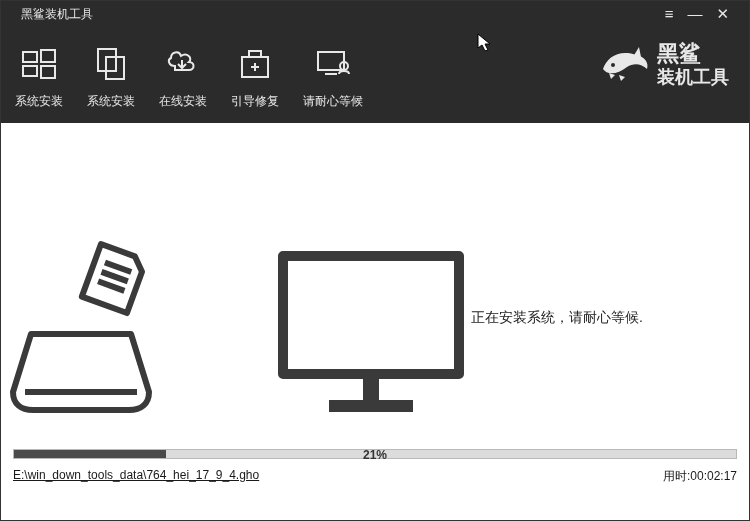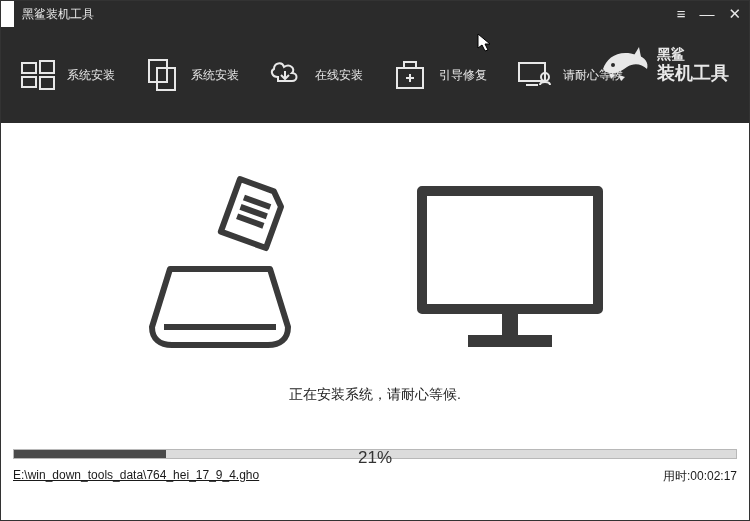--- a/index.html
+++ b/index.html
@@ -1,34 +1,34 @@
 <!DOCTYPE html>
 <html><head>
 <meta charset="utf-8">
 <style>
 * { margin: 0; padding: 0; box-sizing: border-box; }
 body { width: 750px; height: 521px; font-family: "Microsoft YaHei", sans-serif; background: #fff; overflow: hidden; border: 1px solid #333; }
-.titlebar { height: 26px; background: #2b2b2b; color: #e8e8e8; display: flex; align-items: center; justify-content: space-between; padding: 0 8px; font-size: 12px; margin-left: 13px; }
+.titlebar { height: 26px; background: #2b2b2b; color: #e8e8e8; display: flex; align-items: center; justify-content: space-between; padding: 0 20px; font-size: 12px; }
 .titlebar .controls { display: flex; gap: 14px; font-size: 15px; }
 .titlebar .controls span { cursor: pointer; }
 .toolbar { height: 96px; background: #2b2b2b; display: flex; align-items: center; padding: 0 14px; gap: 24px; position: relative; }
-.tool-item { display: flex; flex-direction: row; align-items: center; gap: 6px; color: #e8e8e8; font-size: 12px; cursor: pointer; justify-content: flex-end; }
+.tool-item { display: flex; flex-direction: column; align-items: center; gap: 6px; color: #e8e8e8; font-size: 12px; cursor: pointer; justify-content: flex-end; }
 .tool-item .icon-wrap { width: 46px; height: 46px; display: flex; align-items: center; justify-content: center; }
 .tool-item svg { fill: none; stroke: #e8e8e8; stroke-width: 2; }
 .logo { position: absolute; right: 20px; top: 12px; display: flex; align-items: center; gap: 6px; }
 .logo .text { color: #e8e8e8; font-weight: bold; }
-.logo .text .l1 { font-size: 14px; display: block; line-height: 1; }
+.logo .text .l1 { font-size: 22px; display: block; line-height: 1; }
 .logo .text .l2 { font-size: 18px; display: block; text-align: center; }
-.main { height: 366px; background: #fff; position: relative; display: flex; flex-direction: column; align-items: center; }
+.main { height: 366px; background: #fff; position: relative; display: flex; align-items: center; }
 .illustration { display: flex; justify-content: center; align-items: flex-end; gap: 100px; margin-top: 36px; height: 200px; }
 .status-lines { text-align: center; margin-top: 22px; font-size: 14px; color: #222; line-height: 1.9; }
 .progress-wrap { position: absolute; bottom: 30px; left: 12px; right: 12px; }
 .progress-bar { height: 10px; background: #dcdcdc; border: 1px solid #b8b8b8; position: relative; }
 .progress-fill { height: 100%; background: #4a4a4a; }
-.progress-text { position: absolute; left: 50%; top: -2px; transform: translateX(-50%); font-size: 17px; color: #333; }
+.progress-text { position: absolute; left: 50%; top: -2px; transform: translateX(-50%); font-size: 12px; color: #333; font-weight: bold; }
 .bottom-row { position: absolute; bottom: 4px; left: 12px; right: 12px; display: flex; justify-content: space-between; font-size: 12px; color: #1a1a1a; margin-top: 44px; }
 .bottom-row .file { text-decoration: underline; cursor: pointer; }
 .cursor { position: absolute; top: 6px; left: 476px; pointer-events: none; z-index: 999; }
 </style>
 </head>
 <body>
 
 <div class="titlebar">
   <span>黑鲨装机工具</span>
   <div class="controls">

